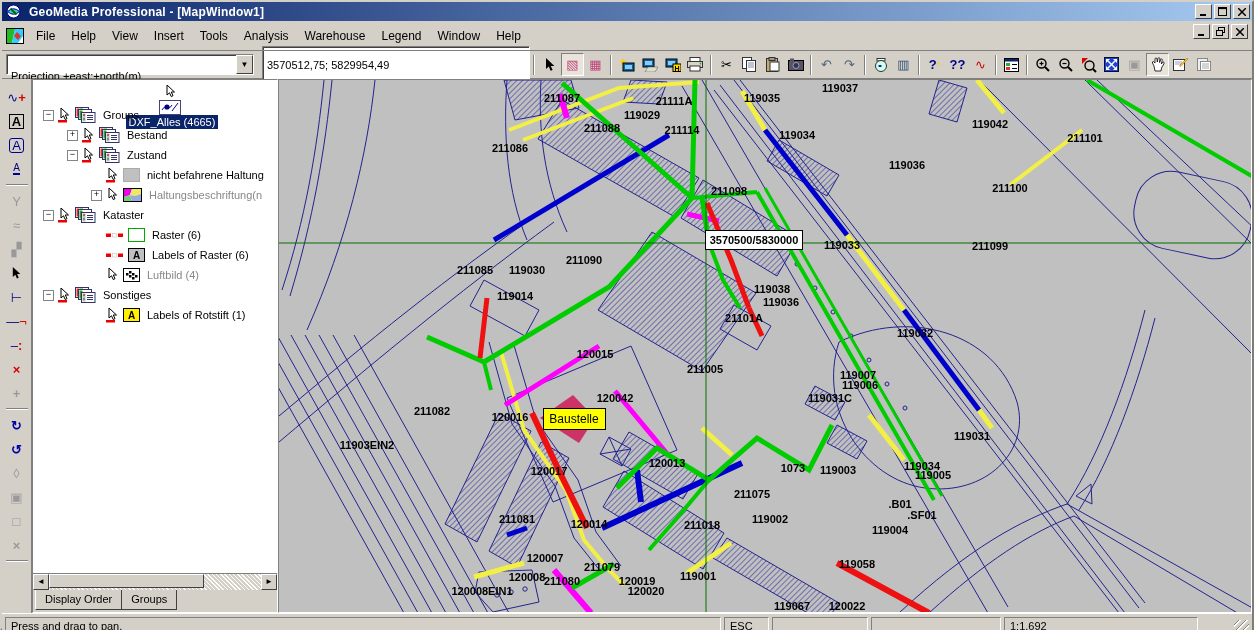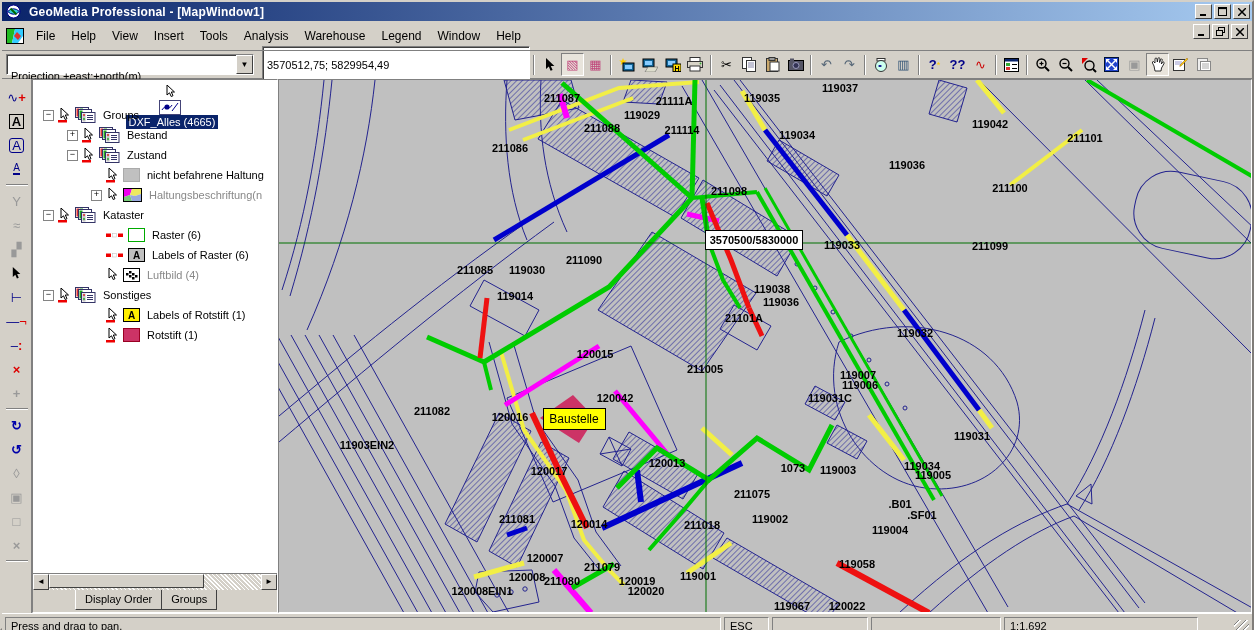--- a/index.html
+++ b/index.html
@@ -73,21 +73,21 @@
 
   .hscroll { height:16px; display:flex; background:#d4d0c8; }
   .hs-arrow { width:16px; height:16px; background:#d4d0c8; border:1px solid;
     border-color:#fff #404040 #404040 #fff; font-size:8px; line-height:14px; text-align:center; }
   .hs-track { flex:1; background:repeating-linear-gradient(45deg,#fff 0 1px,#d4d0c8 1px 3px); position:relative; }
   .hs-thumb { position:absolute; left:0; top:0; width:155px; height:14px; background:#d4d0c8;
     border:1px solid; border-color:#fff #404040 #404040 #fff; }
   .tabsrow { height:22px; display:flex; padding-left:2px; background:#d4d0c8; align-items:flex-start; }
   .tab { font-size:11px; padding:3px 9px 4px; background:#d4d0c8; border:1px solid;
     border-color:#808080 #404040 #404040 #fff; border-top:none; margin-right:-1px; }
-  .tab.active { border-color:#fff #404040 #404040 #fff; position:relative; z-index:2;margin-left:40px; }
+  .tab.active { border-color:#fff #404040 #404040 #fff; position:relative; z-index:2; }
 
   
   .mapwrap { flex:1; border:1px solid; border-color:#808080 #fff #fff #808080;
     background:#c0c0c0; overflow:hidden; }
   svg text.mlabel { font-family:"Liberation Sans",sans-serif; font-size:11px;
     font-weight:bold; fill:#000; }
   .ln-green  { stroke:var(--c-green,#00cc00); fill:none; }
   .ln-red    { stroke:var(--c-red,#ee1111); fill:none; }
   .ln-mag    { stroke:var(--c-mag,#ff00ff); fill:none; }
   .ln-blue   { stroke:var(--c-blue,#0000cc); fill:none; }
@@ -666,33 +666,20 @@
             <span class="ticon">
               <svg width="13" height="15" viewBox="0 0 13 15">
                 <path d="M3,0 L3,10 L5.5,7.8 L7.2,11.5 L9,10.7 L7.3,7 L10.5,7 Z" fill="#fff" stroke="#000"></path>
                 <rect x="0" y="12" width="9" height="2.5" fill="#e00"></rect>
               </svg>
             </span>
             <span class="ticon">
               <span class="sw" style="background:#ffef00">A</span>
             </span>
             <span class="tlabel">Labels of Rotstift (1)</span>
-          </div>
-          <div class="trow" style="padding-left: 58px;">
-            <span class="spacer"></span>
-            <span class="ticon">
-              <svg width="13" height="15" viewBox="0 0 13 15">
-                <path d="M3,0 L3,10 L5.5,7.8 L7.2,11.5 L9,10.7 L7.3,7 L10.5,7 Z" fill="#fff" stroke="#000"></path>
-                <rect x="0" y="12" width="9" height="2.5" fill="#e00"></rect>
-              </svg>
-            </span>
-            <span class="ticon">
-              <span class="sw" style="background:#cc3366;border-color:#902"></span>
-            </span>
-            <span class="tlabel">Rotstift (1)</span>
           </div>
         </div>
       <div class="hscroll">
         <span class="hs-arrow">◄</span>
         <span class="hs-track">
             <span class="hs-thumb"></span>
           </span>
         <span class="hs-arrow">►</span>
       </div>
       <div class="tabsrow">

